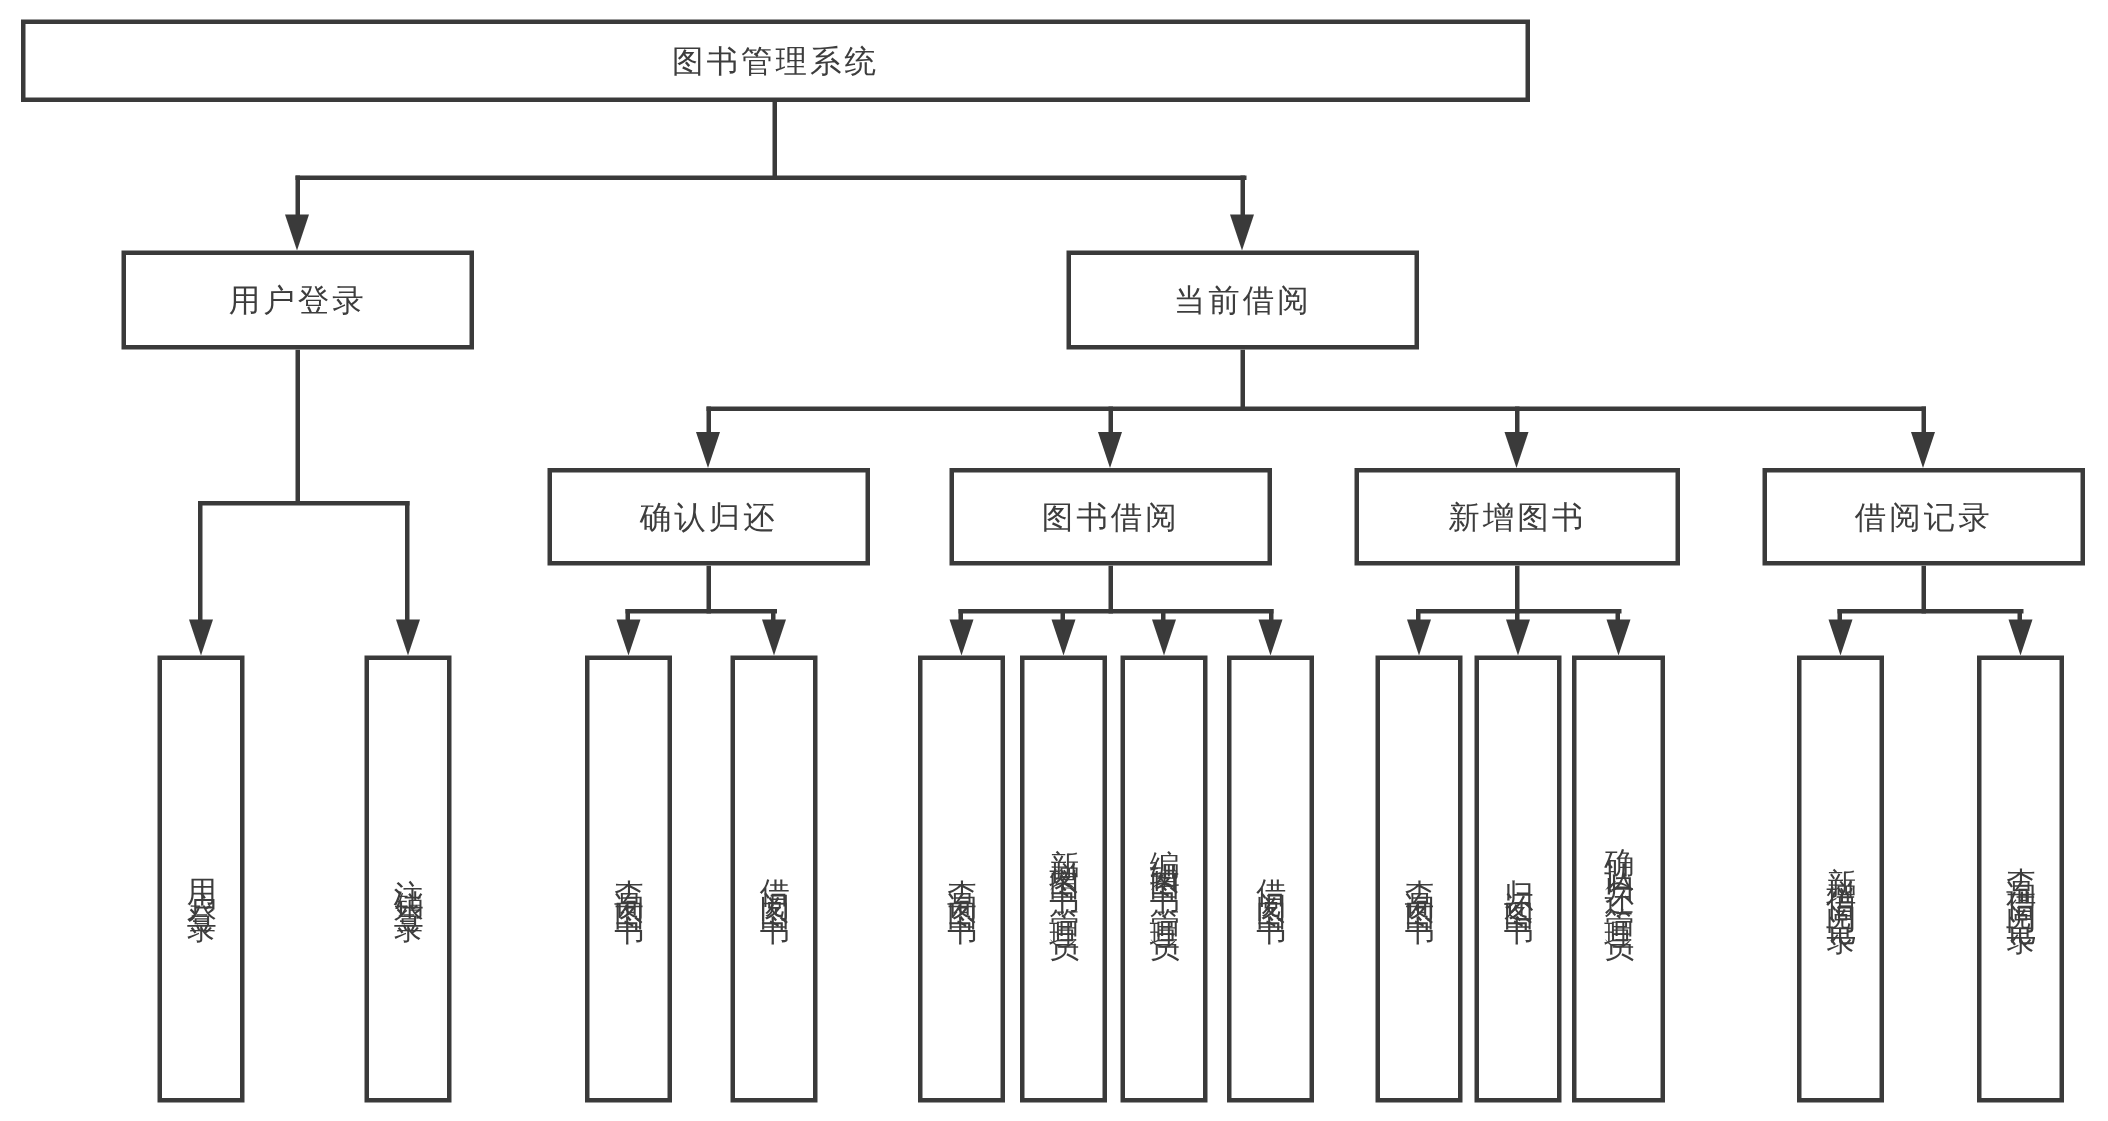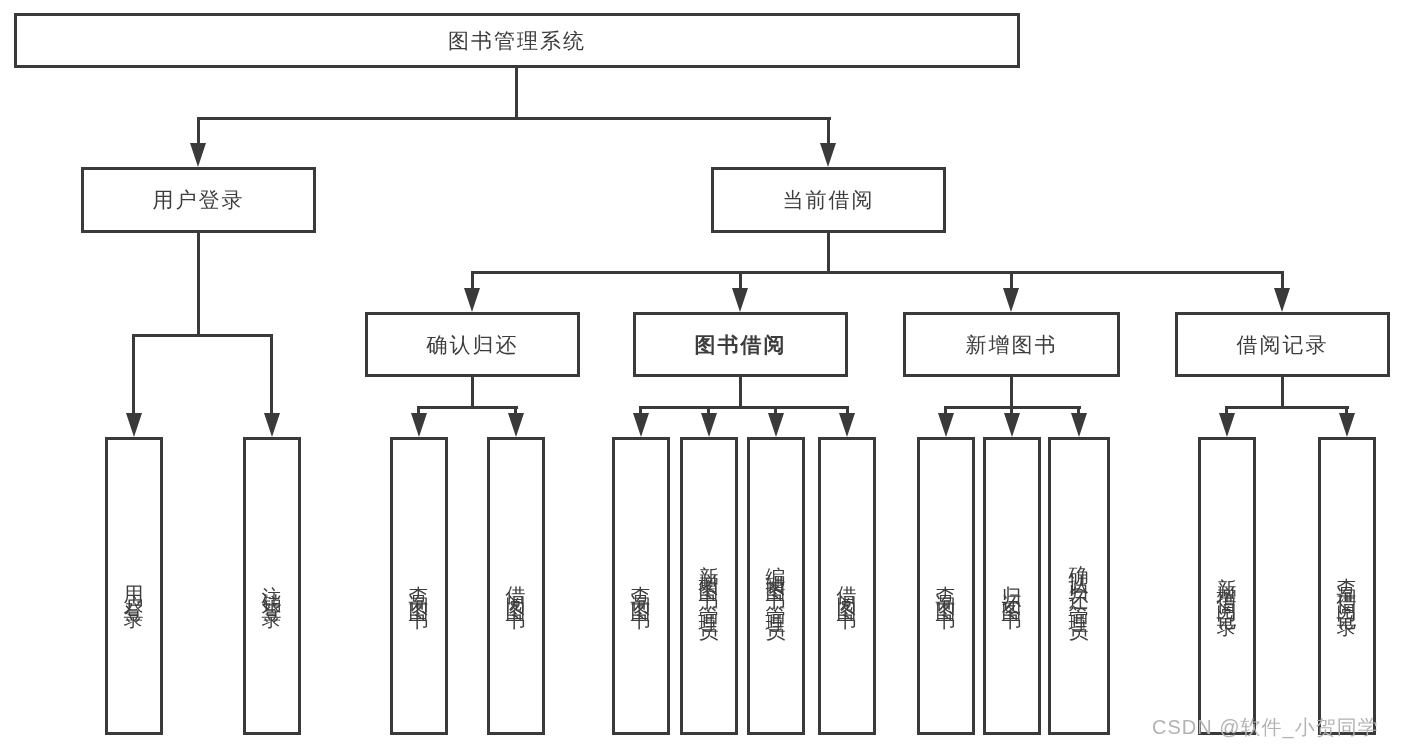--- a/index.html
+++ b/index.html
@@ -43,21 +43,21 @@
     width:0;height:0;
     border-left:8px solid transparent;
     border-right:8px solid transparent;
     border-top:24px solid #3a3a3a;
   }
   
   .b-root       {left:14px;  top:13px;  width:1006px; height:55px;}
   .b-user-login {left:81px;  top:167px; width:235px;  height:66px;}
   .b-book-mgmt  {left:711px; top:167px; width:235px;  height:66px;}
   .b-new-rec    {left:365px; top:312px; width:215px;  height:65px;}
-  .b-borrow     {left:633px; top:312px; width:215px;  height:65px;font-weight:bold;}
+  .b-borrow     {left:633px; top:312px; width:215px;  height:65px;}
   .b-current    {left:903px; top:312px; width:217px;  height:65px;}
   .b-record     {left:1175px;top:312px; width:215px;  height:65px;}
   .tall{top:437px;height:298px;width:58px;}
   .b-login-v    {left:105px;}
   .b-logout-v   {left:243px;}
   .b-nr-query   {left:390px;}
   .b-nr-borrow  {left:487px;}
   .b-bb-query   {left:612px;}
   .b-bb-add     {left:680px;}
   .b-bb-edit    {left:747px;}
@@ -203,15 +203,14 @@
     <span>确认归还（管理员）</span>
   </div>
 
   <div class="node v tall b-br-add">
     <span>新增借阅记录</span>
   </div>
   <div class="node v tall b-br-query">
     <span>查询借阅记录</span>
   </div>
 
-  <div class="watermark">CSDN @软件_小贺同学</div>
 
 </div>
 
 </body></html>

